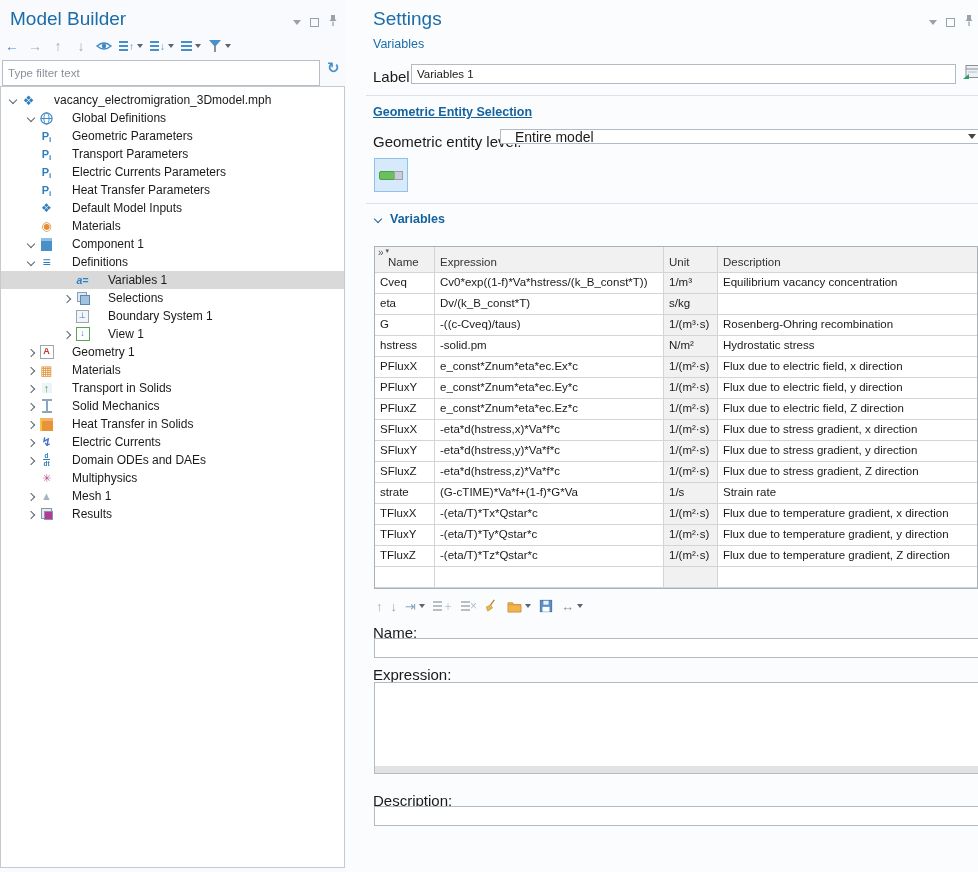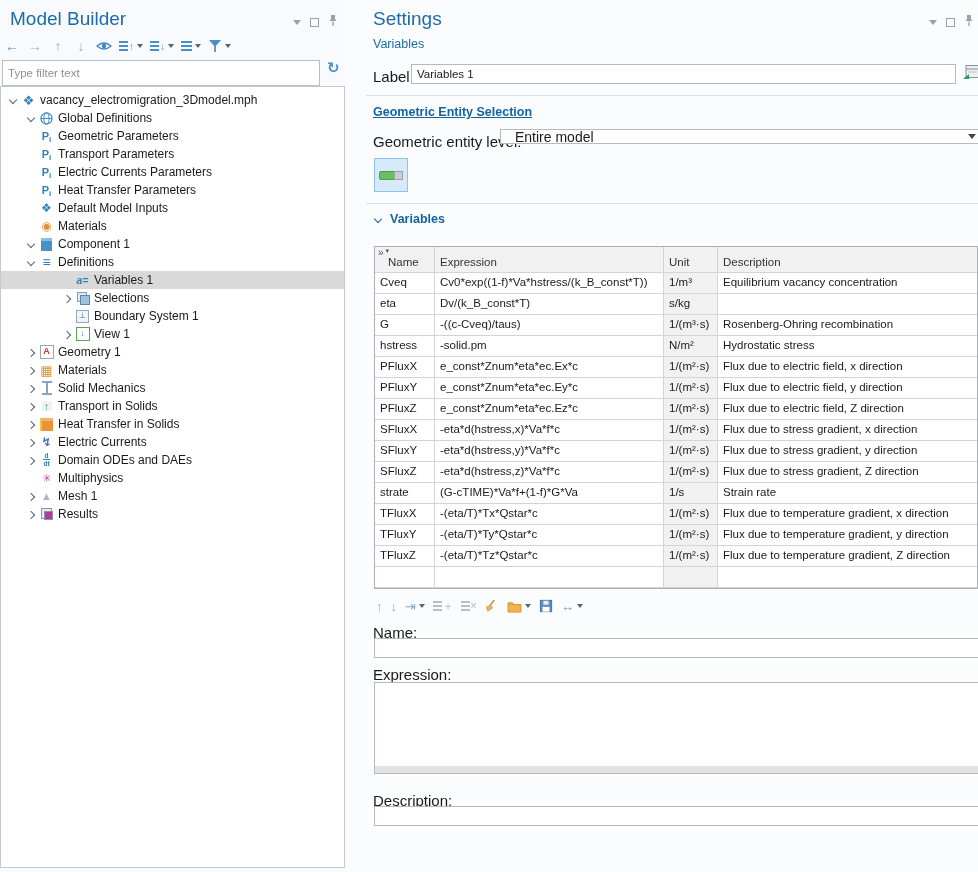--- a/index.html
+++ b/index.html
@@ -36,21 +36,21 @@
   .filter-box::placeholder { color:#8a9099; }
   .refresh { position:absolute; left:327px; top:59px; font-size:15px; color:#4a90c8; cursor:pointer; font-weight:bold; }
   
   .tree { position:absolute; left:0; top:86px; width:345px; height:782px; background:#fff; border:1px solid #c5cad1; padding-top:4px; overflow:hidden; }
   .trow { display:flex; align-items:center; height:18px; cursor:default; white-space:nowrap; }
   .trow.sel { background:#d9d9d9; }
   .l0{padding-left:6px}.l1{padding-left:24px}.l2{padding-left:24px}.l3{padding-left:60px}
   .car { width:13px; height:18px; flex:none; position:relative; cursor:pointer; }
   .car.exp::before { content:""; position:absolute; left:3px; top:6px; width:5px; height:5px; border-right:1.4px solid #5a6470; border-bottom:1.4px solid #5a6470; transform:rotate(45deg); }
   .car.col::before { content:""; position:absolute; left:3px; top:7px; width:5px; height:5px; border-right:1.4px solid #5a6470; border-bottom:1.4px solid #5a6470; transform:rotate(-45deg); }
-  .tlabel { margin-left:3px; font-size:12px; color:#1a1a1a; }
+  .tlabel { margin-left:17px; font-size:12px; color:#1a1a1a; }
   .ic { width:17px; height:16px; flex:none; display:inline-flex; align-items:center; justify-content:center; font-size:11px; position:relative; }
   .i-model::before, .i-inputs::before { content:"\2756"; color:#2e7fbe; font-size:13px; }
   .i-inputs::before { font-size:12px; }
   .i-param { color:#2e7fbe; font-weight:bold; }
   .i-param::before { content:"P"; font-size:11px; }
   .i-param::after { content:"i"; font-size:8px; position:relative; top:3px; }
   .i-matglobal::before { content:"\25C9"; color:#df8f35; font-size:12px; }
   .i-comp::before { content:""; width:11px; height:10px; background:#4a90c8; border-top:3px solid #8fc0e4; }
   .i-defs::before { content:"\2261"; color:#2e7fbe; font-size:14px; font-weight:bold; }
   .i-vars::before { content:"a="; color:#2e7fbe; font-size:10.5px; font-weight:bold; font-style:italic; }
@@ -238,27 +238,27 @@
         <span class="ic i-geom"></span>
         <span class="tlabel">Geometry 1</span>
       </div>
     <div class="trow l2">
         <span class="car col"></span>
         <span class="ic i-matcomp"></span>
         <span class="tlabel">Materials</span>
       </div>
     <div class="trow l2">
         <span class="car col"></span>
+        <span class="ic i-trans"></span>
+        <span class="tlabel">Transport in Solids</span>
+      </div>
+    <div class="trow l2">
+        <span class="car col"></span>
         <span class="ic i-solid"></span>
         <span class="tlabel">Solid Mechanics</span>
-      </div>
-    <div class="trow l2">
-        <span class="car col"></span>
-        <span class="ic i-trans"></span>
-        <span class="tlabel">Transport in Solids</span>
       </div>
     <div class="trow l2">
         <span class="car col"></span>
         <span class="ic i-heat"></span>
         <span class="tlabel">Heat Transfer in Solids</span>
       </div>
     <div class="trow l2">
         <span class="car col"></span>
         <span class="ic i-ec"></span>
         <span class="tlabel">Electric Currents</span>

